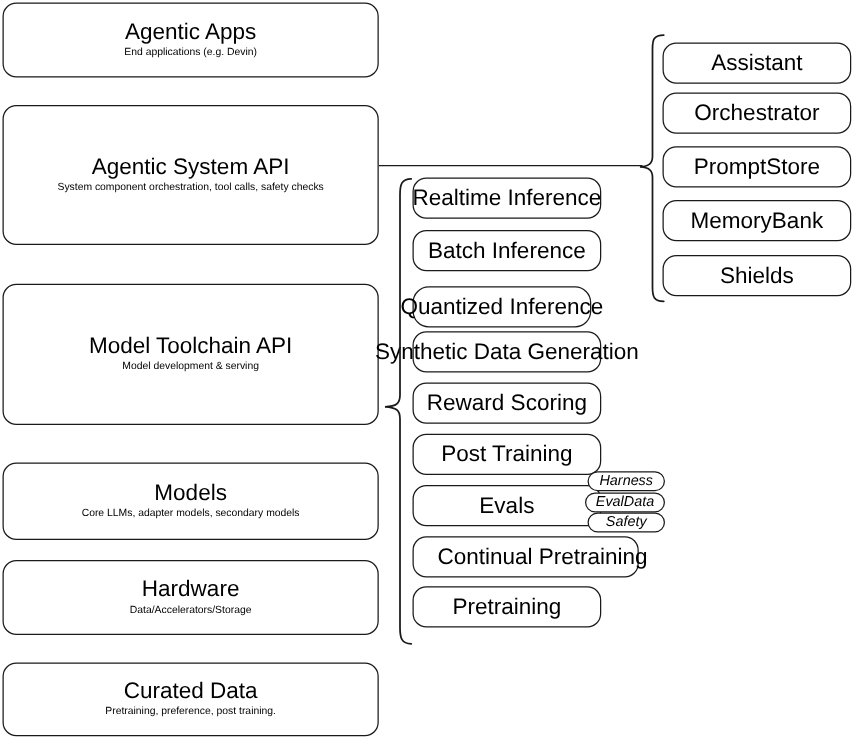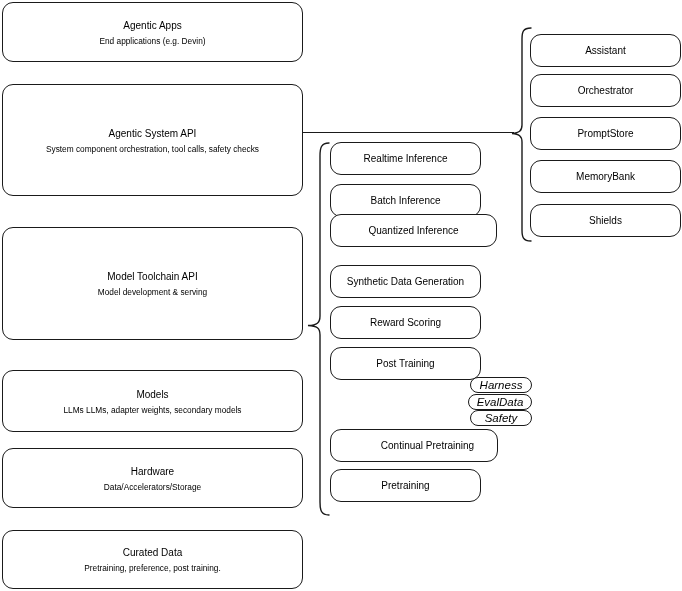--- a/index.html
+++ b/index.html
@@ -24,21 +24,21 @@
     border: 1.3px solid #1a1a1a;
     border-radius: 11px;
     background: #ffffff;
     display: flex;
     flex-direction: column;
     align-items: center;
     justify-content: center;
     text-align: center;
   }
   .box .title {
-    font-size: 10px;
+    font-size: 18px;
     line-height: 15px;
     color: #000;
     white-space: nowrap;
   }
   .box .subtitle {
     font-size: 8.3px;
     line-height: 11px;
     color: #000;
     margin-top: 3px;
     white-space: nowrap;
@@ -87,21 +87,21 @@
     <div class="subtitle">System component orchestration, tool calls, safety checks</div>
   </div>
 
   <div class="box" style="left:2px; top:227px; width:301px; height:113px;">
     <div class="title">Model Toolchain API</div>
     <div class="subtitle">Model development &amp; serving</div>
   </div>
 
   <div class="box" style="left:2px; top:370px; width:301px; height:62px;">
     <div class="title">Models</div>
-    <div class="subtitle">LLMs LLMs, adapter weights, secondary models</div>
+    <div class="subtitle">Core LLMs, adapter models, secondary models</div>
   </div>
 
   <div class="box" style="left:2px; top:448px; width:301px; height:60px;">
     <div class="title">Hardware</div>
     <div class="subtitle">Data/Accelerators/Storage</div>
   </div>
 
   <div class="box" style="left:2px; top:530px; width:301px; height:59px;">
     <div class="title">Curated Data</div>
     <div class="subtitle">Pretraining, preference, post training.</div>
@@ -114,38 +114,41 @@
   </svg>
 
   <div class="box no-sub" style="left:330px; top:142px; width:151px; height:33px;">
     <div class="title">Realtime Inference</div>
   </div>
 
   <div class="box no-sub" style="left:330px; top:184px; width:151px; height:33px;">
     <div class="title">Batch Inference</div>
   </div>
 
-  <div class="box no-sub" style="left:330px; top:214px; width:167px; height:33px;">
+  <div class="box no-sub" style="left:330px; top:229px; width:143px; height:33px;border-radius:13px;">
     <div class="title">Quantized Inference</div>
   </div>
 
   <div class="box no-sub" style="left:330px; top:265px; width:151px; height:33px;">
     <div class="title">Synthetic Data Generation</div>
   </div>
 
   <div class="box no-sub" style="left:330px; top:306px; width:151px; height:33px;">
     <div class="title">Reward Scoring</div>
   </div>
 
   <div class="box no-sub" style="left:330px; top:347px; width:151px; height:33px;">
     <div class="title">Post Training</div>
   </div>
 
+  <div class="box no-sub" style="left:330px; top:388px; width:151px; height:33px;">
+    <div class="title">Evals</div>
+  </div>
 
-  <div class="box no-sub" style="left:330px; top:429px; width:168px; height:33px;padding-left:27px;">
+  <div class="box no-sub" style="left:330px; top:429px; width:181px; height:33px;padding-left:27px;">
     <div class="title">Continual Pretraining</div>
   </div>
 
   <div class="box no-sub" style="left:330px; top:469px; width:151px; height:33px;">
     <div class="title">Pretraining</div>
   </div>
 
   <div class="pill" style="left:470px; top:377px; width:62px; height:16px;">
     <span>Harness</span>
   </div>

